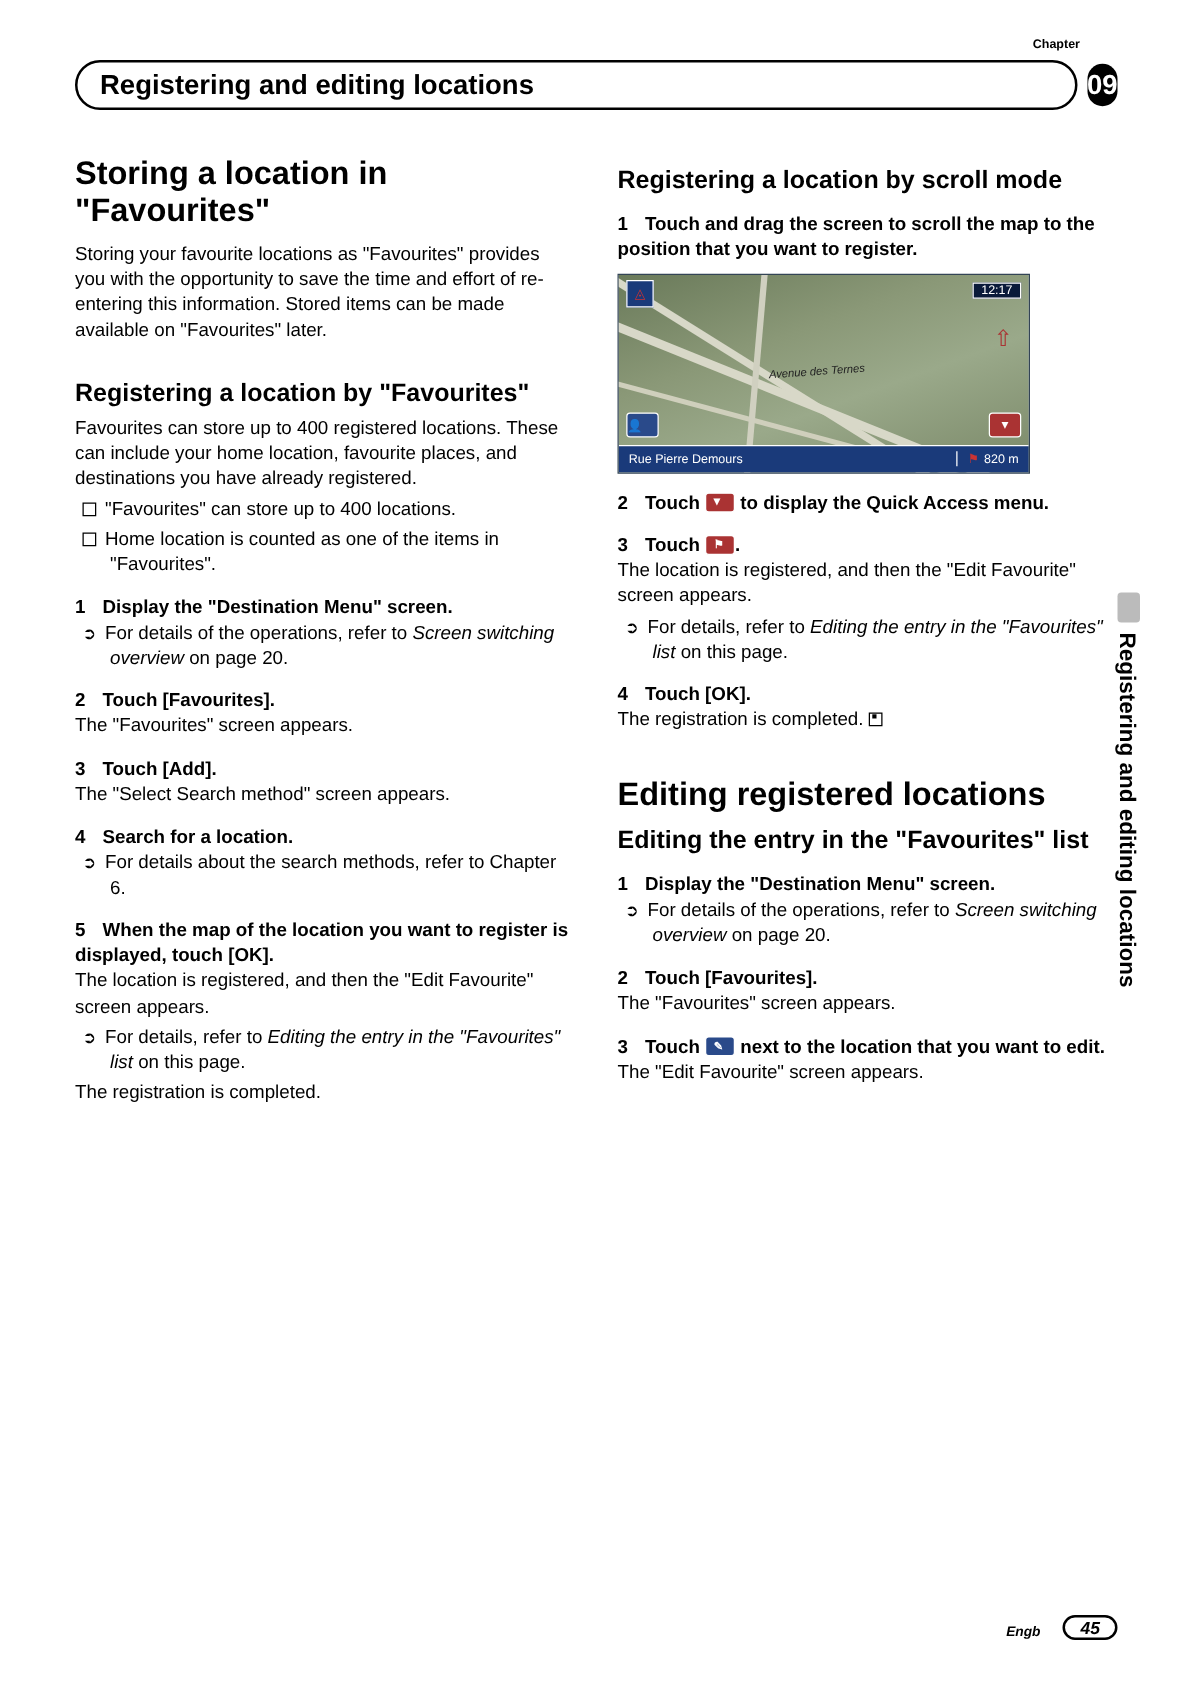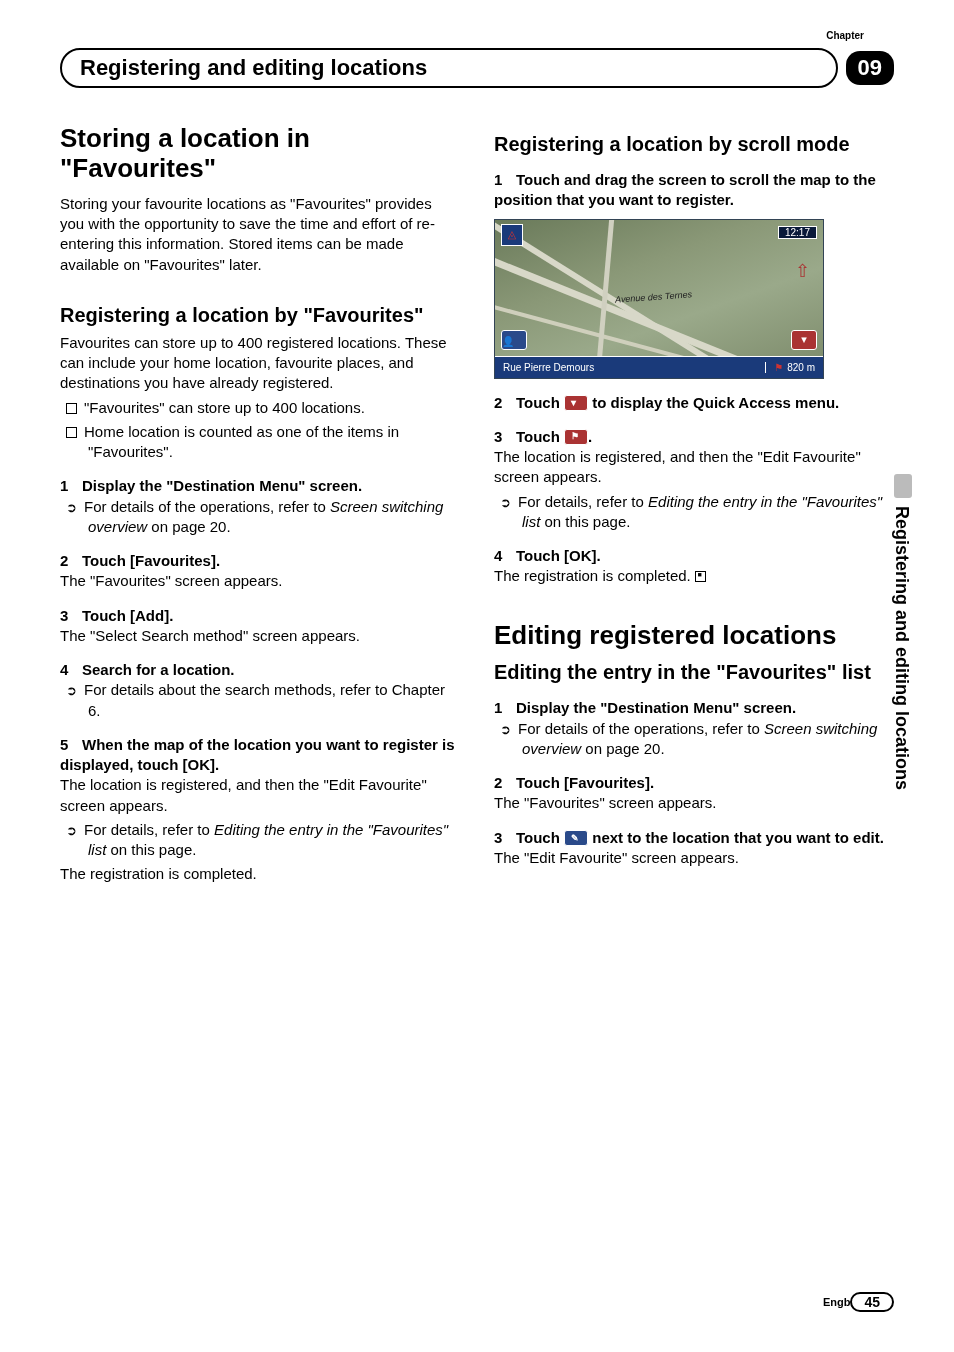--- a/index.html
+++ b/index.html
@@ -35,21 +35,21 @@
     border-radius: 20px;
     padding: 5px 18px;
     font-size: 22px;
     font-weight: 900;
     margin-right: 8px;
   }
   .chapter-badge {
     background: #000;
     color: #fff;
     border-radius: 14px;
-    padding: 4px 12px;
+    padding: 4px 0;
     font-size: 22px;
     font-weight: 900;
   }
   .columns {
     display: flex;
     gap: 34px;
   }
   .col { flex: 1; min-width: 0; }
   h1 {
     font-size: 26px;
@@ -107,21 +107,23 @@
     width: 18px;
     height: 24px;
     background: #bbb;
     border-radius: 3px;
   }
   .footer {
     position: absolute;
     bottom: 40px;
     right: 60px;
     display: flex;
-    align-items: center;
+    align-items: flex-end;
+    gap: 18px;
+    font-style: italic;
   }
   .footer-lang { font-size: 11px; font-weight: bold; }
   .footer-page {
     border: 2px solid #000;
     border-radius: 14px;
     padding: 0 12px;
     font-size: 14px;
     font-weight: bold;
   }
   .map-img {

